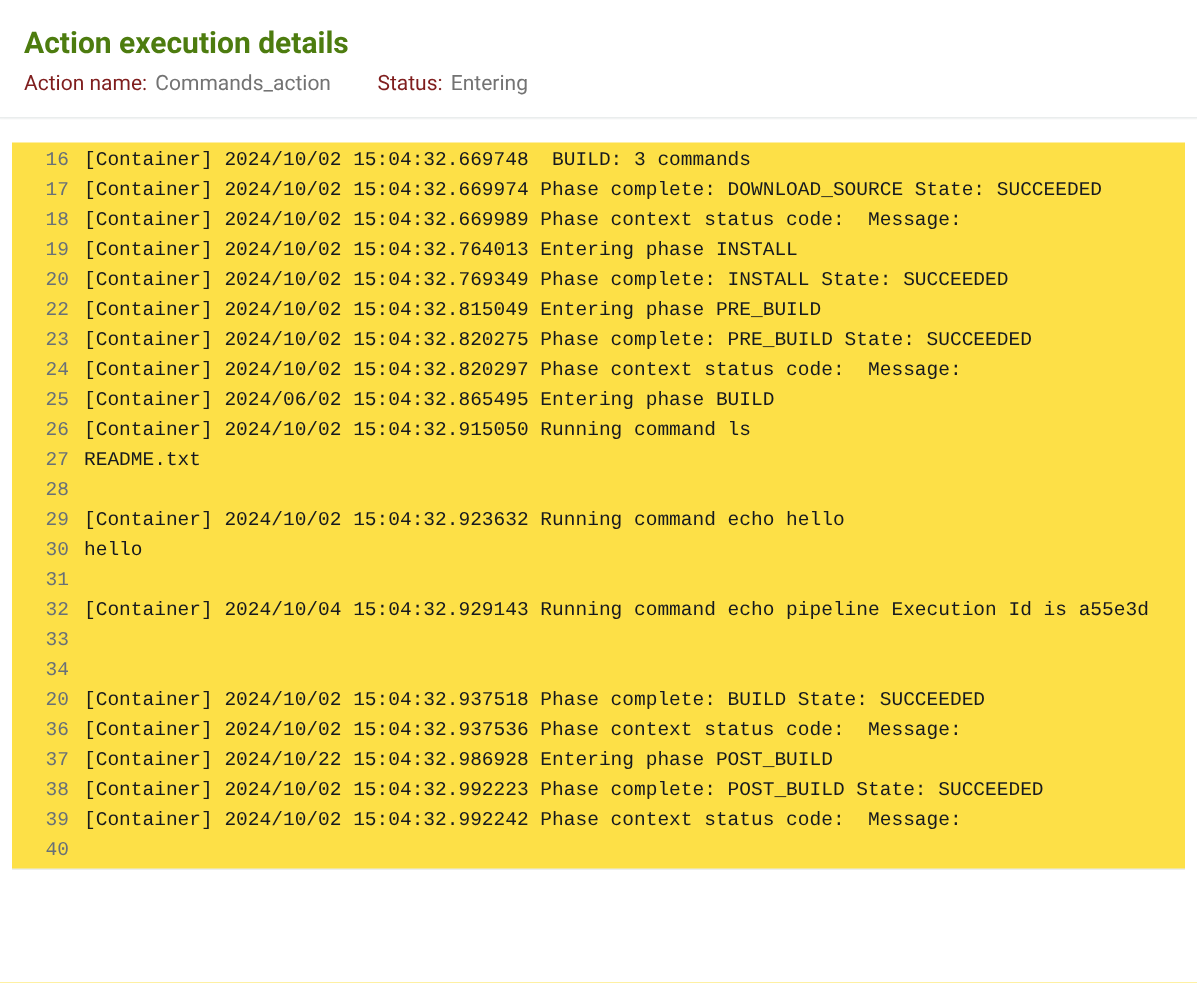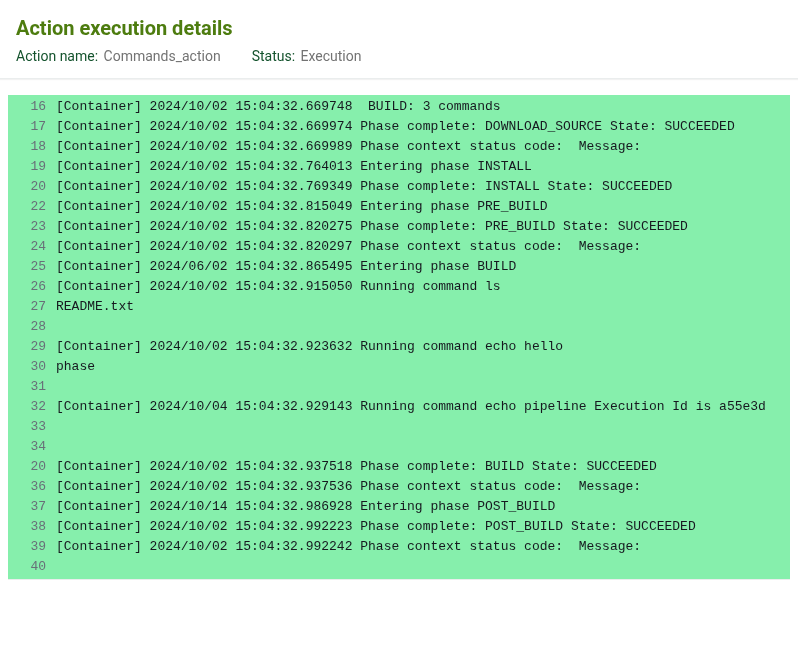--- a/index.html
+++ b/index.html
@@ -24,34 +24,34 @@
       font-size: 20px;
       font-weight: 700;
       color: #4d7c0f;
       margin-bottom: 8px;
     }
     .meta-row {
       font-size: 14px;
       color: #545b64;
     }
     .meta-label {
-      color: #14532d;
+      color: #7f1d1d;
     }
     .meta-value {
       color: #737373;
       margin-left: 2px;
     }
     .meta-spacer {
       display: inline-block;
       width: 24px;
     }
     .log-container {
       margin: 16px 8px 8px 8px;
       overflow: hidden;
-      background: #86efac;
+      background: #fde047;
     }
     .log-lines {
       font-family: Consolas, Monaco, "Courier New", monospace;
       font-size: 13px;
       line-height: 20px;
       color: #16191f;
       padding: 2px 0;
       border-bottom: 1px solid #eaeded;
     }
     .log-line {
@@ -76,44 +76,44 @@
 </head>
 <body>
 
 <div class="header">
   <h1 class="title">Action execution details</h1>
   <div class="meta-row">
     <span class="meta-label">Action name:</span>
     <span class="meta-value">Commands_action</span>
     <span class="meta-spacer"></span>
     <span class="meta-label">Status:</span>
-    <span class="meta-value">Execution</span>
+    <span class="meta-value">Entering</span>
   </div>
 </div>
 
 <div class="log-container">
   <div class="log-lines" id="log-lines">
       <div class="log-line"><span class="gutter">16</span><span class="log-text">[Container] 2024/10/02 15:04:32.669748  BUILD: 3 commands</span></div>
       <div class="log-line"><span class="gutter">17</span><span class="log-text">[Container] 2024/10/02 15:04:32.669974 Phase complete: DOWNLOAD_SOURCE State: SUCCEEDED</span></div>
       <div class="log-line"><span class="gutter">18</span><span class="log-text">[Container] 2024/10/02 15:04:32.669989 Phase context status code:  Message: </span></div>
       <div class="log-line"><span class="gutter">19</span><span class="log-text">[Container] 2024/10/02 15:04:32.764013 Entering phase INSTALL</span></div>
       <div class="log-line"><span class="gutter">20</span><span class="log-text">[Container] 2024/10/02 15:04:32.769349 Phase complete: INSTALL State: SUCCEEDED</span></div>
       <div class="log-line"><span class="gutter">22</span><span class="log-text">[Container] 2024/10/02 15:04:32.815049 Entering phase PRE_BUILD</span></div>
       <div class="log-line"><span class="gutter">23</span><span class="log-text">[Container] 2024/10/02 15:04:32.820275 Phase complete: PRE_BUILD State: SUCCEEDED</span></div>
       <div class="log-line"><span class="gutter">24</span><span class="log-text">[Container] 2024/10/02 15:04:32.820297 Phase context status code:  Message: </span></div>
       <div class="log-line"><span class="gutter">25</span><span class="log-text">[Container] 2024/06/02 15:04:32.865495 Entering phase BUILD</span></div>
       <div class="log-line"><span class="gutter">26</span><span class="log-text">[Container] 2024/10/02 15:04:32.915050 Running command ls</span></div>
       <div class="log-line"><span class="gutter">27</span><span class="log-text">README.txt</span></div>
       <div class="log-line"><span class="gutter">28</span><span class="log-text"></span></div>
       <div class="log-line"><span class="gutter">29</span><span class="log-text">[Container] 2024/10/02 15:04:32.923632 Running command echo hello</span></div>
-      <div class="log-line"><span class="gutter">30</span><span class="log-text">phase</span></div>
+      <div class="log-line"><span class="gutter">30</span><span class="log-text">hello</span></div>
       <div class="log-line"><span class="gutter">31</span><span class="log-text"></span></div>
       <div class="log-line"><span class="gutter">32</span><span class="log-text">[Container] 2024/10/04 15:04:32.929143 Running command echo pipeline Execution Id is a55e3d</span></div>
       <div class="log-line"><span class="gutter">33</span><span class="log-text"></span></div>
       <div class="log-line"><span class="gutter">34</span><span class="log-text"></span></div>
       <div class="log-line"><span class="gutter">20</span><span class="log-text">[Container] 2024/10/02 15:04:32.937518 Phase complete: BUILD State: SUCCEEDED</span></div>
       <div class="log-line"><span class="gutter">36</span><span class="log-text">[Container] 2024/10/02 15:04:32.937536 Phase context status code:  Message: </span></div>
-      <div class="log-line"><span class="gutter">37</span><span class="log-text">[Container] 2024/10/14 15:04:32.986928 Entering phase POST_BUILD</span></div>
+      <div class="log-line"><span class="gutter">37</span><span class="log-text">[Container] 2024/10/22 15:04:32.986928 Entering phase POST_BUILD</span></div>
       <div class="log-line"><span class="gutter">38</span><span class="log-text">[Container] 2024/10/02 15:04:32.992223 Phase complete: POST_BUILD State: SUCCEEDED</span></div>
       <div class="log-line"><span class="gutter">39</span><span class="log-text">[Container] 2024/10/02 15:04:32.992242 Phase context status code:  Message: </span></div>
       <div class="log-line"><span class="gutter">40</span><span class="log-text"></span></div>
     </div>
 </div>
 
 </body></html>

